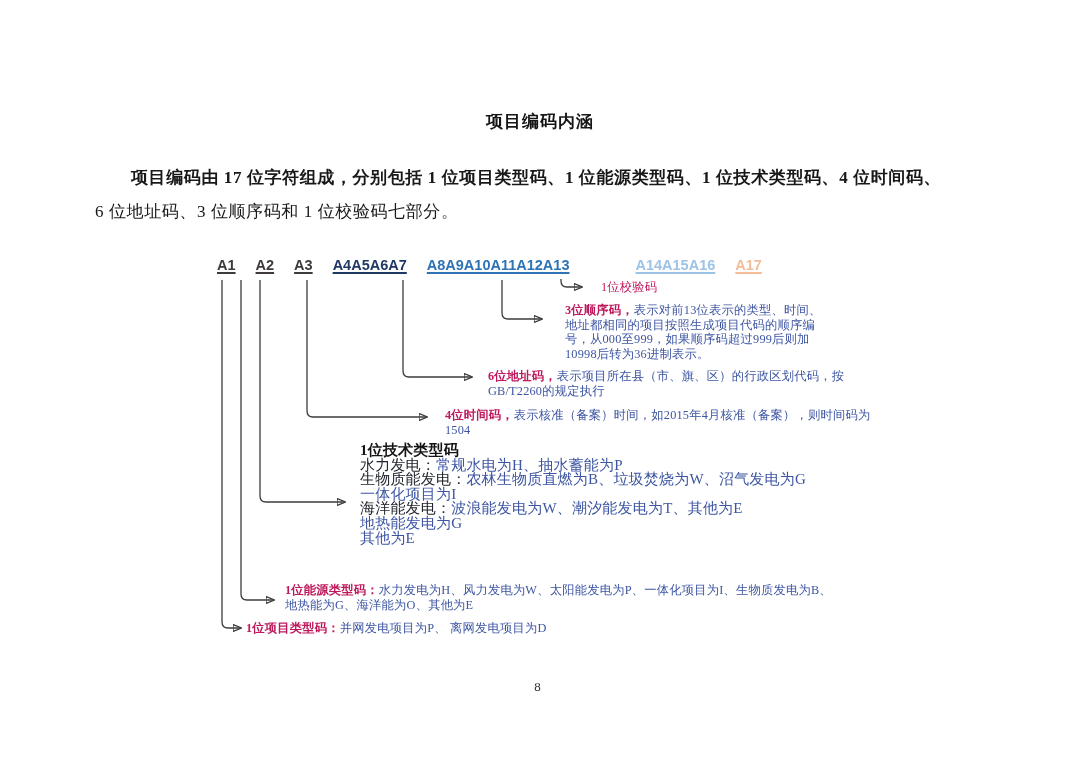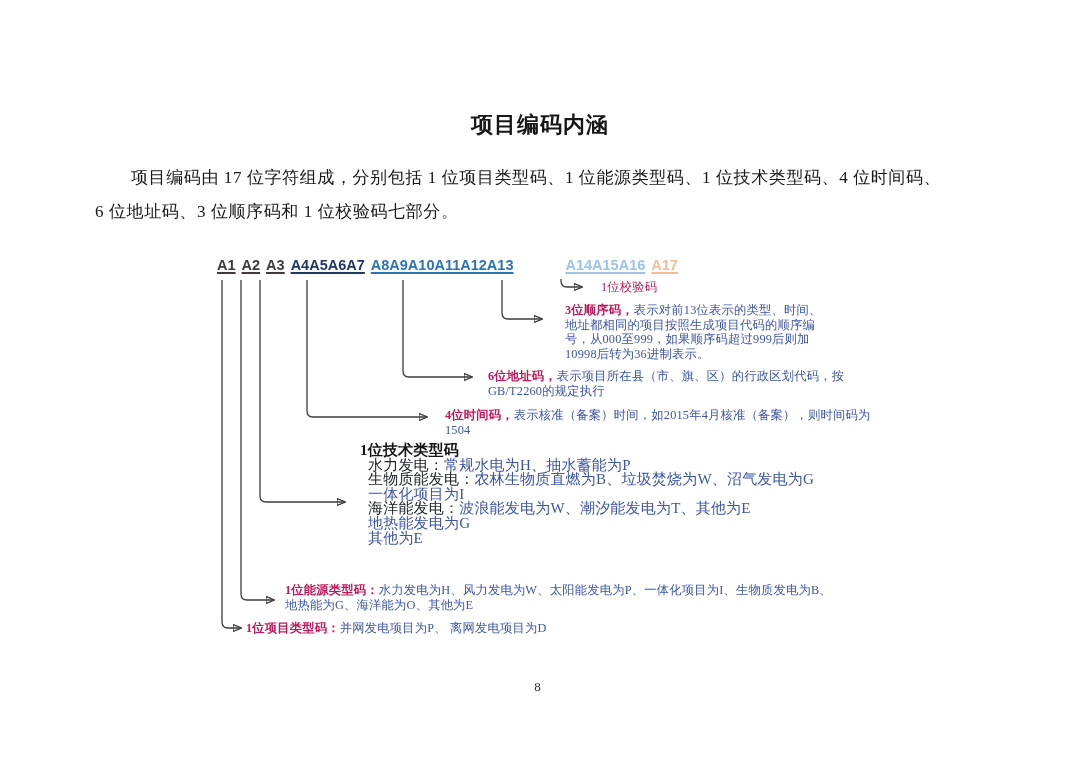--- a/index.html
+++ b/index.html
@@ -11,37 +11,37 @@
     color:#1f1f1f;
     overflow:hidden;
   }
   .abs{position:absolute;}
   
   .title{
     left:0;top:110px;width:1080px;
     text-align:center;
     font-family:"Liberation Sans","DejaVu Sans",sans-serif;
     font-weight:700;
-    font-size:22px;
+    font-size:17px;
     letter-spacing:1px;
     color:#161616;
   }
   
   .para-line{
     left:95px;width:892px;
     font-size:17px;
     line-height:24px;
     letter-spacing:0.6px;
     color:#181818;
   }
-  .para-line.indent{text-indent:36px;}
+  .para-line.indent{text-indent:36px;font-weight:bold;}
   
   .codes{
     left:217px;top:257px;
-    display:flex;gap:6px;
+    display:flex;gap:20px;
     font-family:"Liberation Sans","DejaVu Sans",sans-serif;
     font-size:14.5px;font-weight:700;
     white-space:nowrap;
   }
   .code{
     text-decoration:underline;
     text-underline-offset:2px;
     text-decoration-thickness:1.5px;
   }
   
@@ -51,21 +51,21 @@
   .desc{
     font-size:12.3px;
     line-height:14.6px;
     letter-spacing:0.2px;
   }
   .dh{font-weight:700;color:#be185d;}
   .db{color:#3d55a2;}
   
   .tech{left:360px;top:443px;font-size:15px;line-height:14.6px;letter-spacing:0.2px;}
   .th{font-weight:700;color:#141414;}
-  .tlabel{color:#20242c;margin-left:8px;}
+  .tlabel{color:#20242c;}
   .tbody{color:#3d55a2;}
   
   .pagenum{
     left:0;top:679px;width:1075px;
     text-align:center;
     font-size:13px;color:#333;
   }
 </style>
 </head>
 <body>

